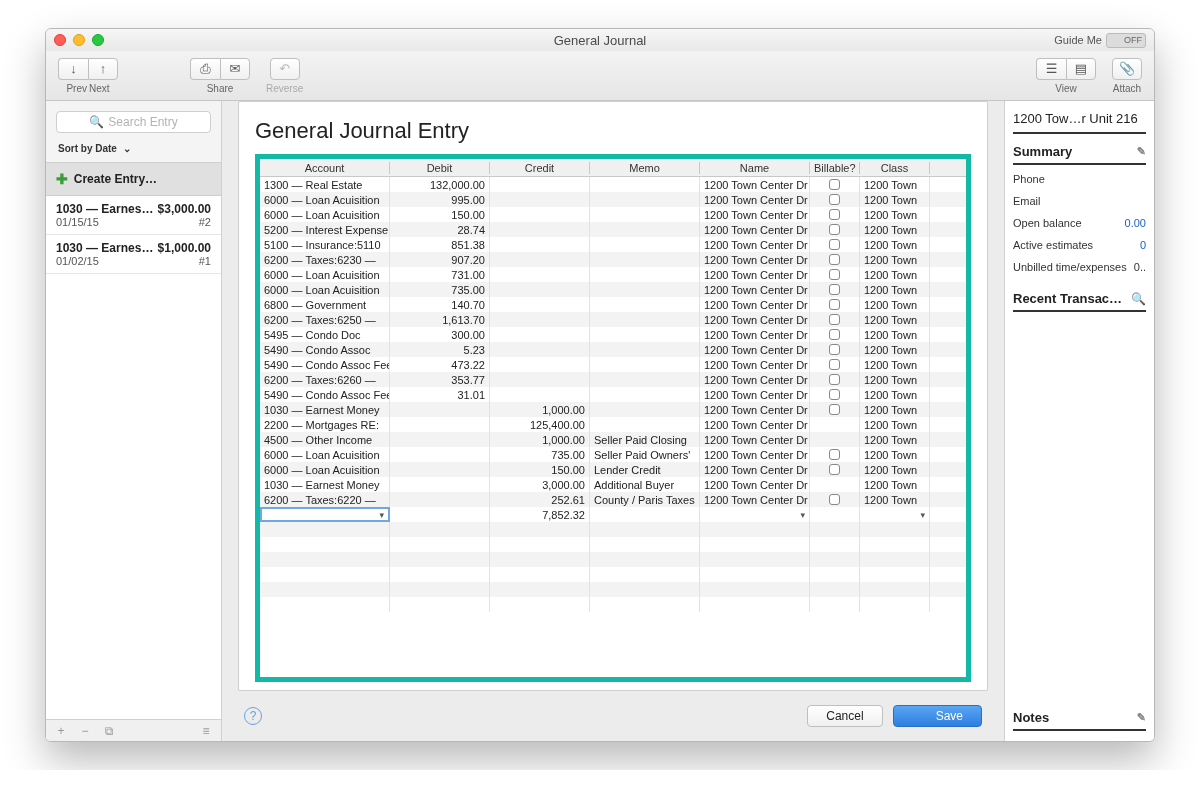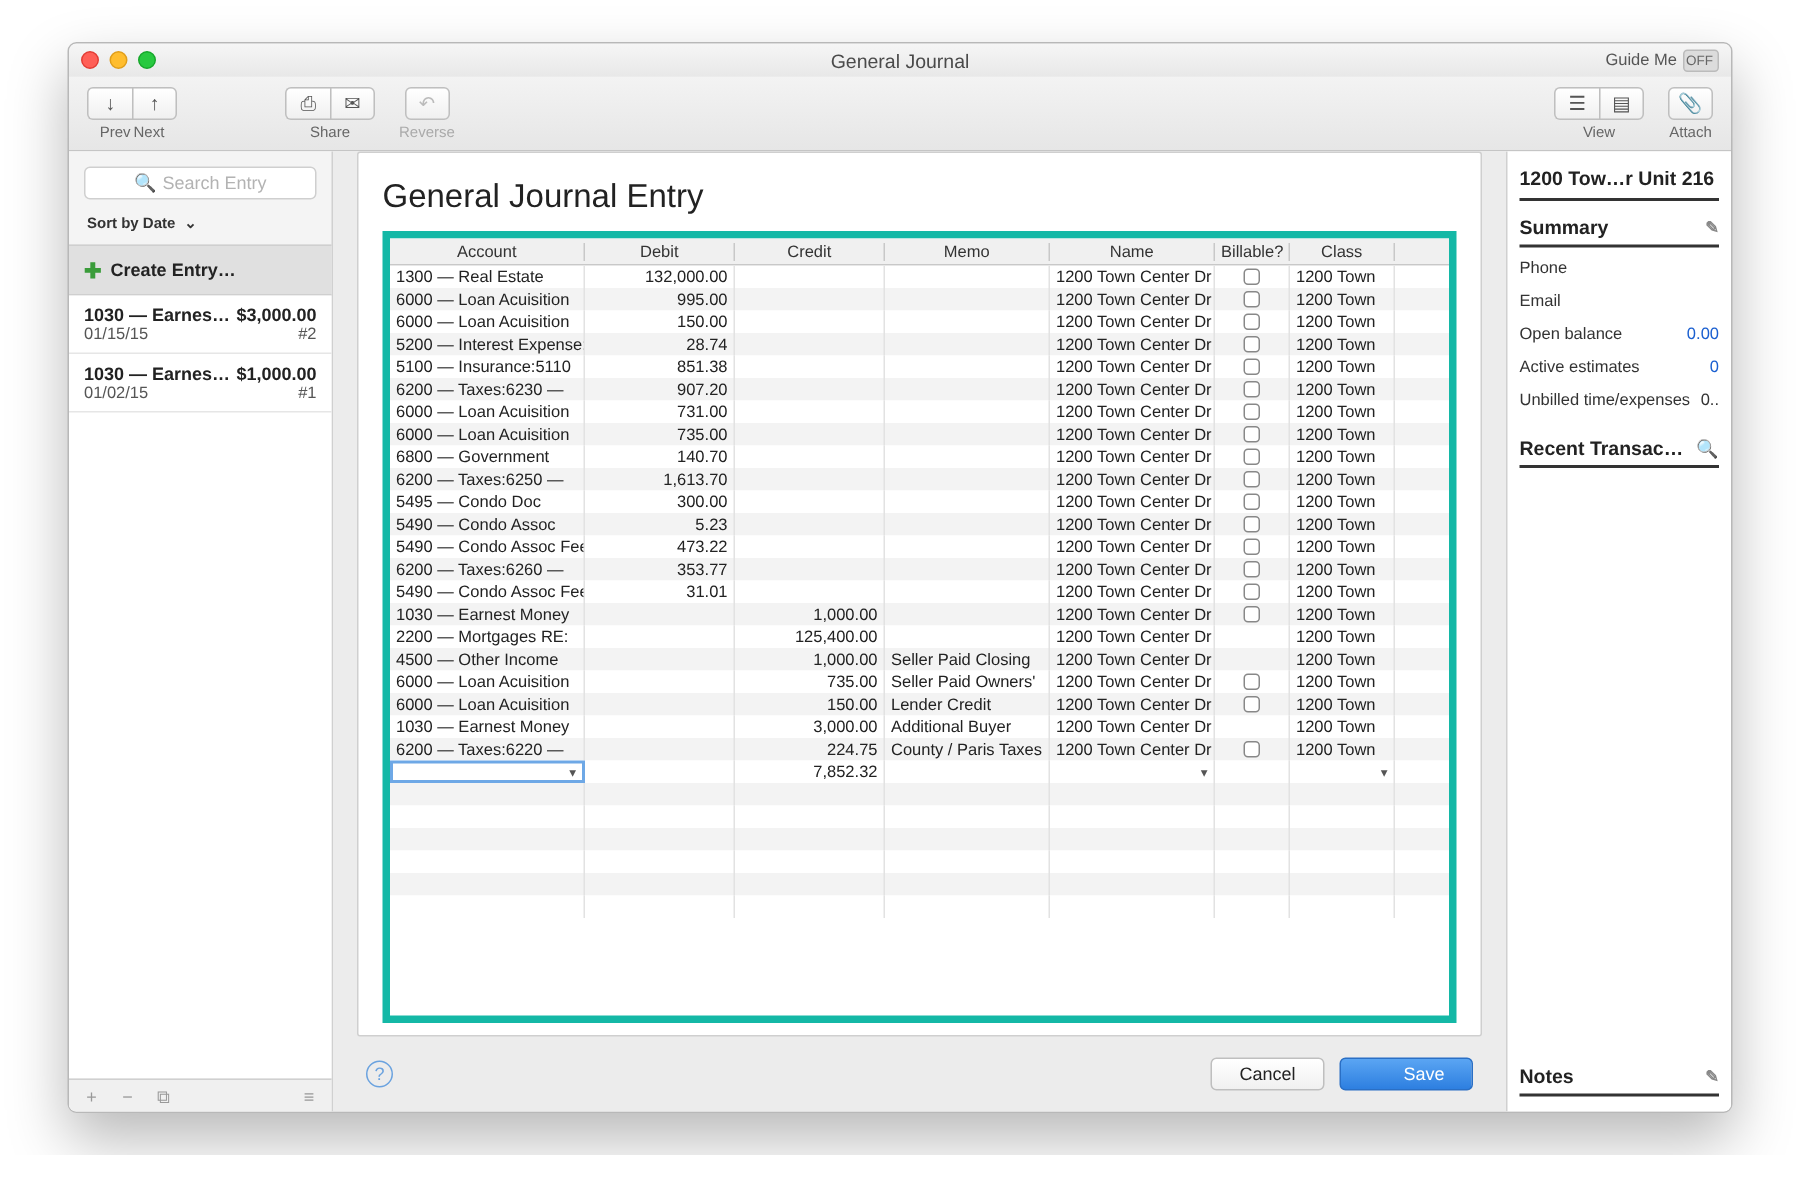--- a/index.html
+++ b/index.html
@@ -40,21 +40,21 @@
   .t-max   { background: #28c940; border: 1px solid #17a82c; }
   .win-title {
     position: absolute; left:0; right:0; text-align: center;
     font-size: 13px; color: #4a4a4a; pointer-events:none;
   }
   .guide {
     margin-left: auto; display: flex; align-items: center; gap: 4px;
     font-size: 11px; color: #555;
   }
   .toggle-off {
-    width: 24px; height: 15px; border-radius: 3px;
+    width: 40px; height: 15px; border-radius: 3px;
     background: #dcdcdc; border:1px solid #bbb;
     display:flex; align-items:center; justify-content:flex-end;
     font-size: 9px; padding:0 3px; color:#666;
   }
 
   
   .toolbar {
     height: 50px;
     background: linear-gradient(#f3f3f3, #e6e6e6);
     border-bottom: 1px solid #c5c5c5;
@@ -171,21 +171,21 @@
     background: linear-gradient(#5aa5f3,#2d7fe0);
     border-color:#2a6fc5; color:#fff;padding-left:42px;
   }
 
   
   .sidebar-right {
     width: 150px; background:#fff; border-left:1px solid #d0d0d0;
     padding: 10px 8px; display:flex; flex-direction:column; gap:6px;
     font-size:12px;
   }
-  .rs-title { font-weight:bold; font-size:13px; padding-bottom:6px; border-bottom:2px solid #333; }
+  .rs-title { font-weight:normal; font-size:13px; padding-bottom:6px; border-bottom:2px solid #333; }
   .rs-section-head {
     display:flex; justify-content:space-between; align-items:center;
     font-weight:bold; font-size:13px; border-bottom:2px solid #333; padding:4px 0;
   }
   .rs-row { display:flex; justify-content:space-between; font-size:11px; color:#333; padding:2px 0; }
   .rs-row .val-blue { color:#1a5fd0; }
   .pencil { color:#888; font-size:11px; }
   .mag { color:#888; font-size:12px; }
 </style>
 </head>
@@ -543,21 +543,21 @@
                 <div class="num"></div>
                 <div class="num">3,000.00</div>
                 <div>Additional Buyer</div>
                 <div>1200 Town Center Dr</div>
                 <div class="cb"></div>
                 <div>1200 Town</div>
               </div>
               <div class="grid-row">
                 <div>6200 — Taxes:6220 —</div>
                 <div class="num"></div>
-                <div class="num">224.75</div>
+                <div class="num">252.61</div>
                 <div>County / Paris Taxes</div>
                 <div>1200 Town Center Dr</div>
                 <div class="cb">
                   <span></span>
                 </div>
                 <div>1200 Town</div>
               </div>
               <div class="grid-row">
                 <div class="editing-cell">
                   <span class="caret">▾</span>

